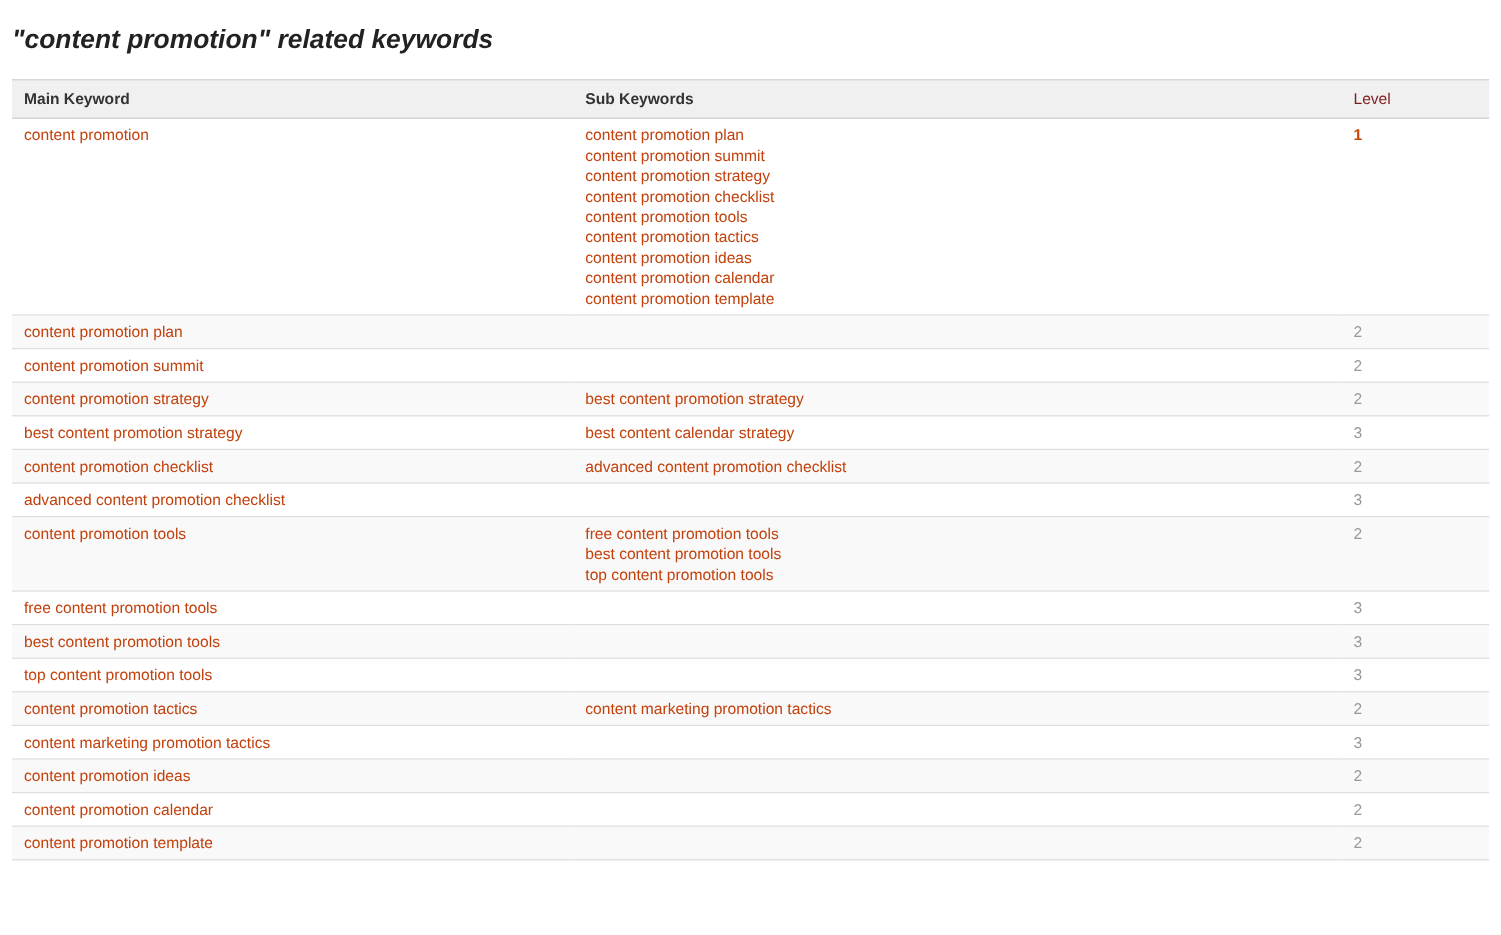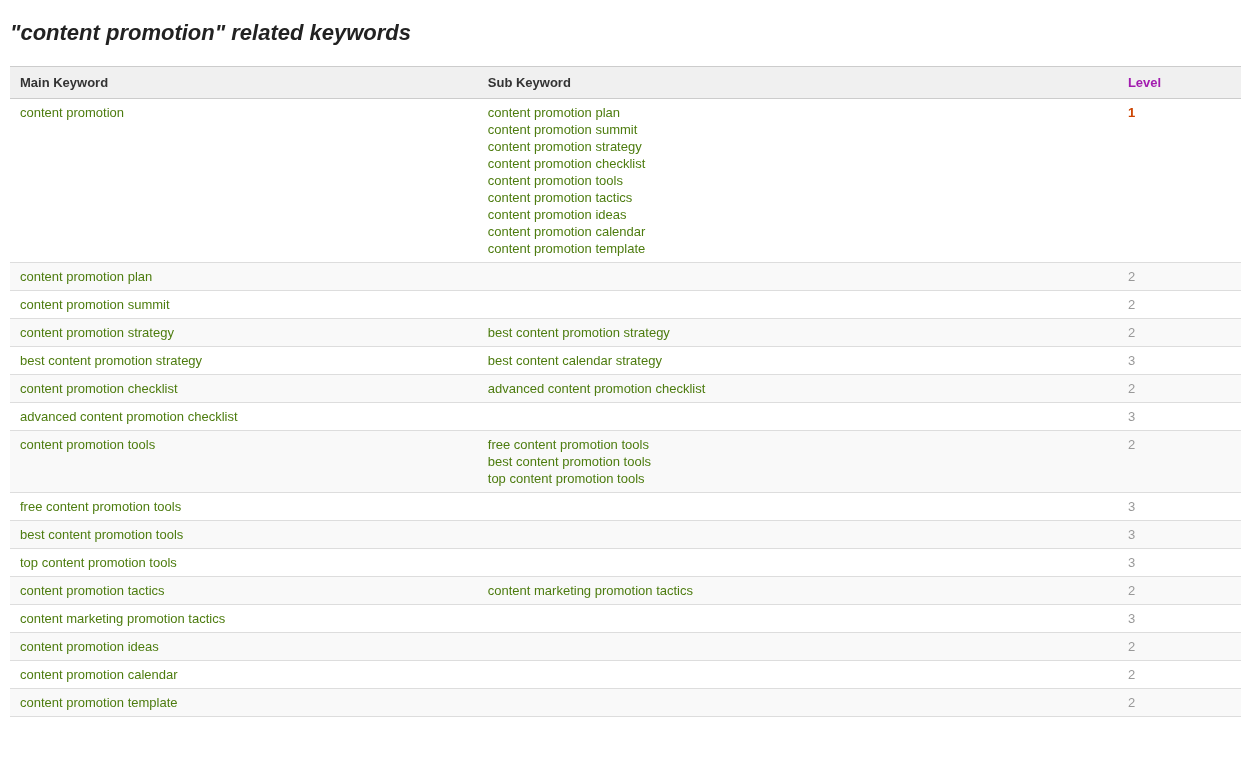--- a/index.html
+++ b/index.html
@@ -27,22 +27,22 @@
       border-bottom: 1px solid #ccc;
     }
     thead th {
       text-align: left;
       padding: 8px 10px;
       font-weight: bold;
       font-size: 13px;
       color: #333;
     }
     thead th.level-col {
-      color: #a21caf;
-      font-weight: bold;
+      color: #7f1d1d;
+      font-weight: normal;
     }
     tbody tr {
       border-bottom: 1px solid #ddd;
       vertical-align: top;
     }
     tbody tr:nth-child(even) {
       background: #f9f9f9;
     }
     tbody tr:nth-child(odd) {
       background: #fff;
@@ -60,39 +60,39 @@
     td.level-col {
       width: 10%;
       color: #999;
       font-size: 13px;
     }
     .level-1 {
       color: #cc4400 !important;
       font-weight: bold;
     }
     a.kw-link {
-      color: #4d7c0f;
+      color: #c2410c;
       text-decoration: none;
     }
     .sub-kw-list {
       display: flex;
       flex-direction: column;
       gap: 2px;
     }
   </style>
 </head>
 <body>
 
 <h1>"content promotion" related keywords</h1>
 
 <table>
   <thead>
     <tr>
       <th class="main-keyword">Main Keyword</th>
-      <th class="sub-keywords">Sub Keyword</th>
+      <th class="sub-keywords">Sub Keywords</th>
       <th class="level-col">Level</th>
     </tr>
   </thead>
   <tbody id="table-body">
   <tr>
         <td class="main-keyword"><a class="kw-link" href="#">content promotion</a></td>
         <td class="sub-keywords">
           <div class="sub-kw-list">
             <a class="kw-link" href="#">content promotion plan</a>
             <a class="kw-link" href="#">content promotion summit</a>

